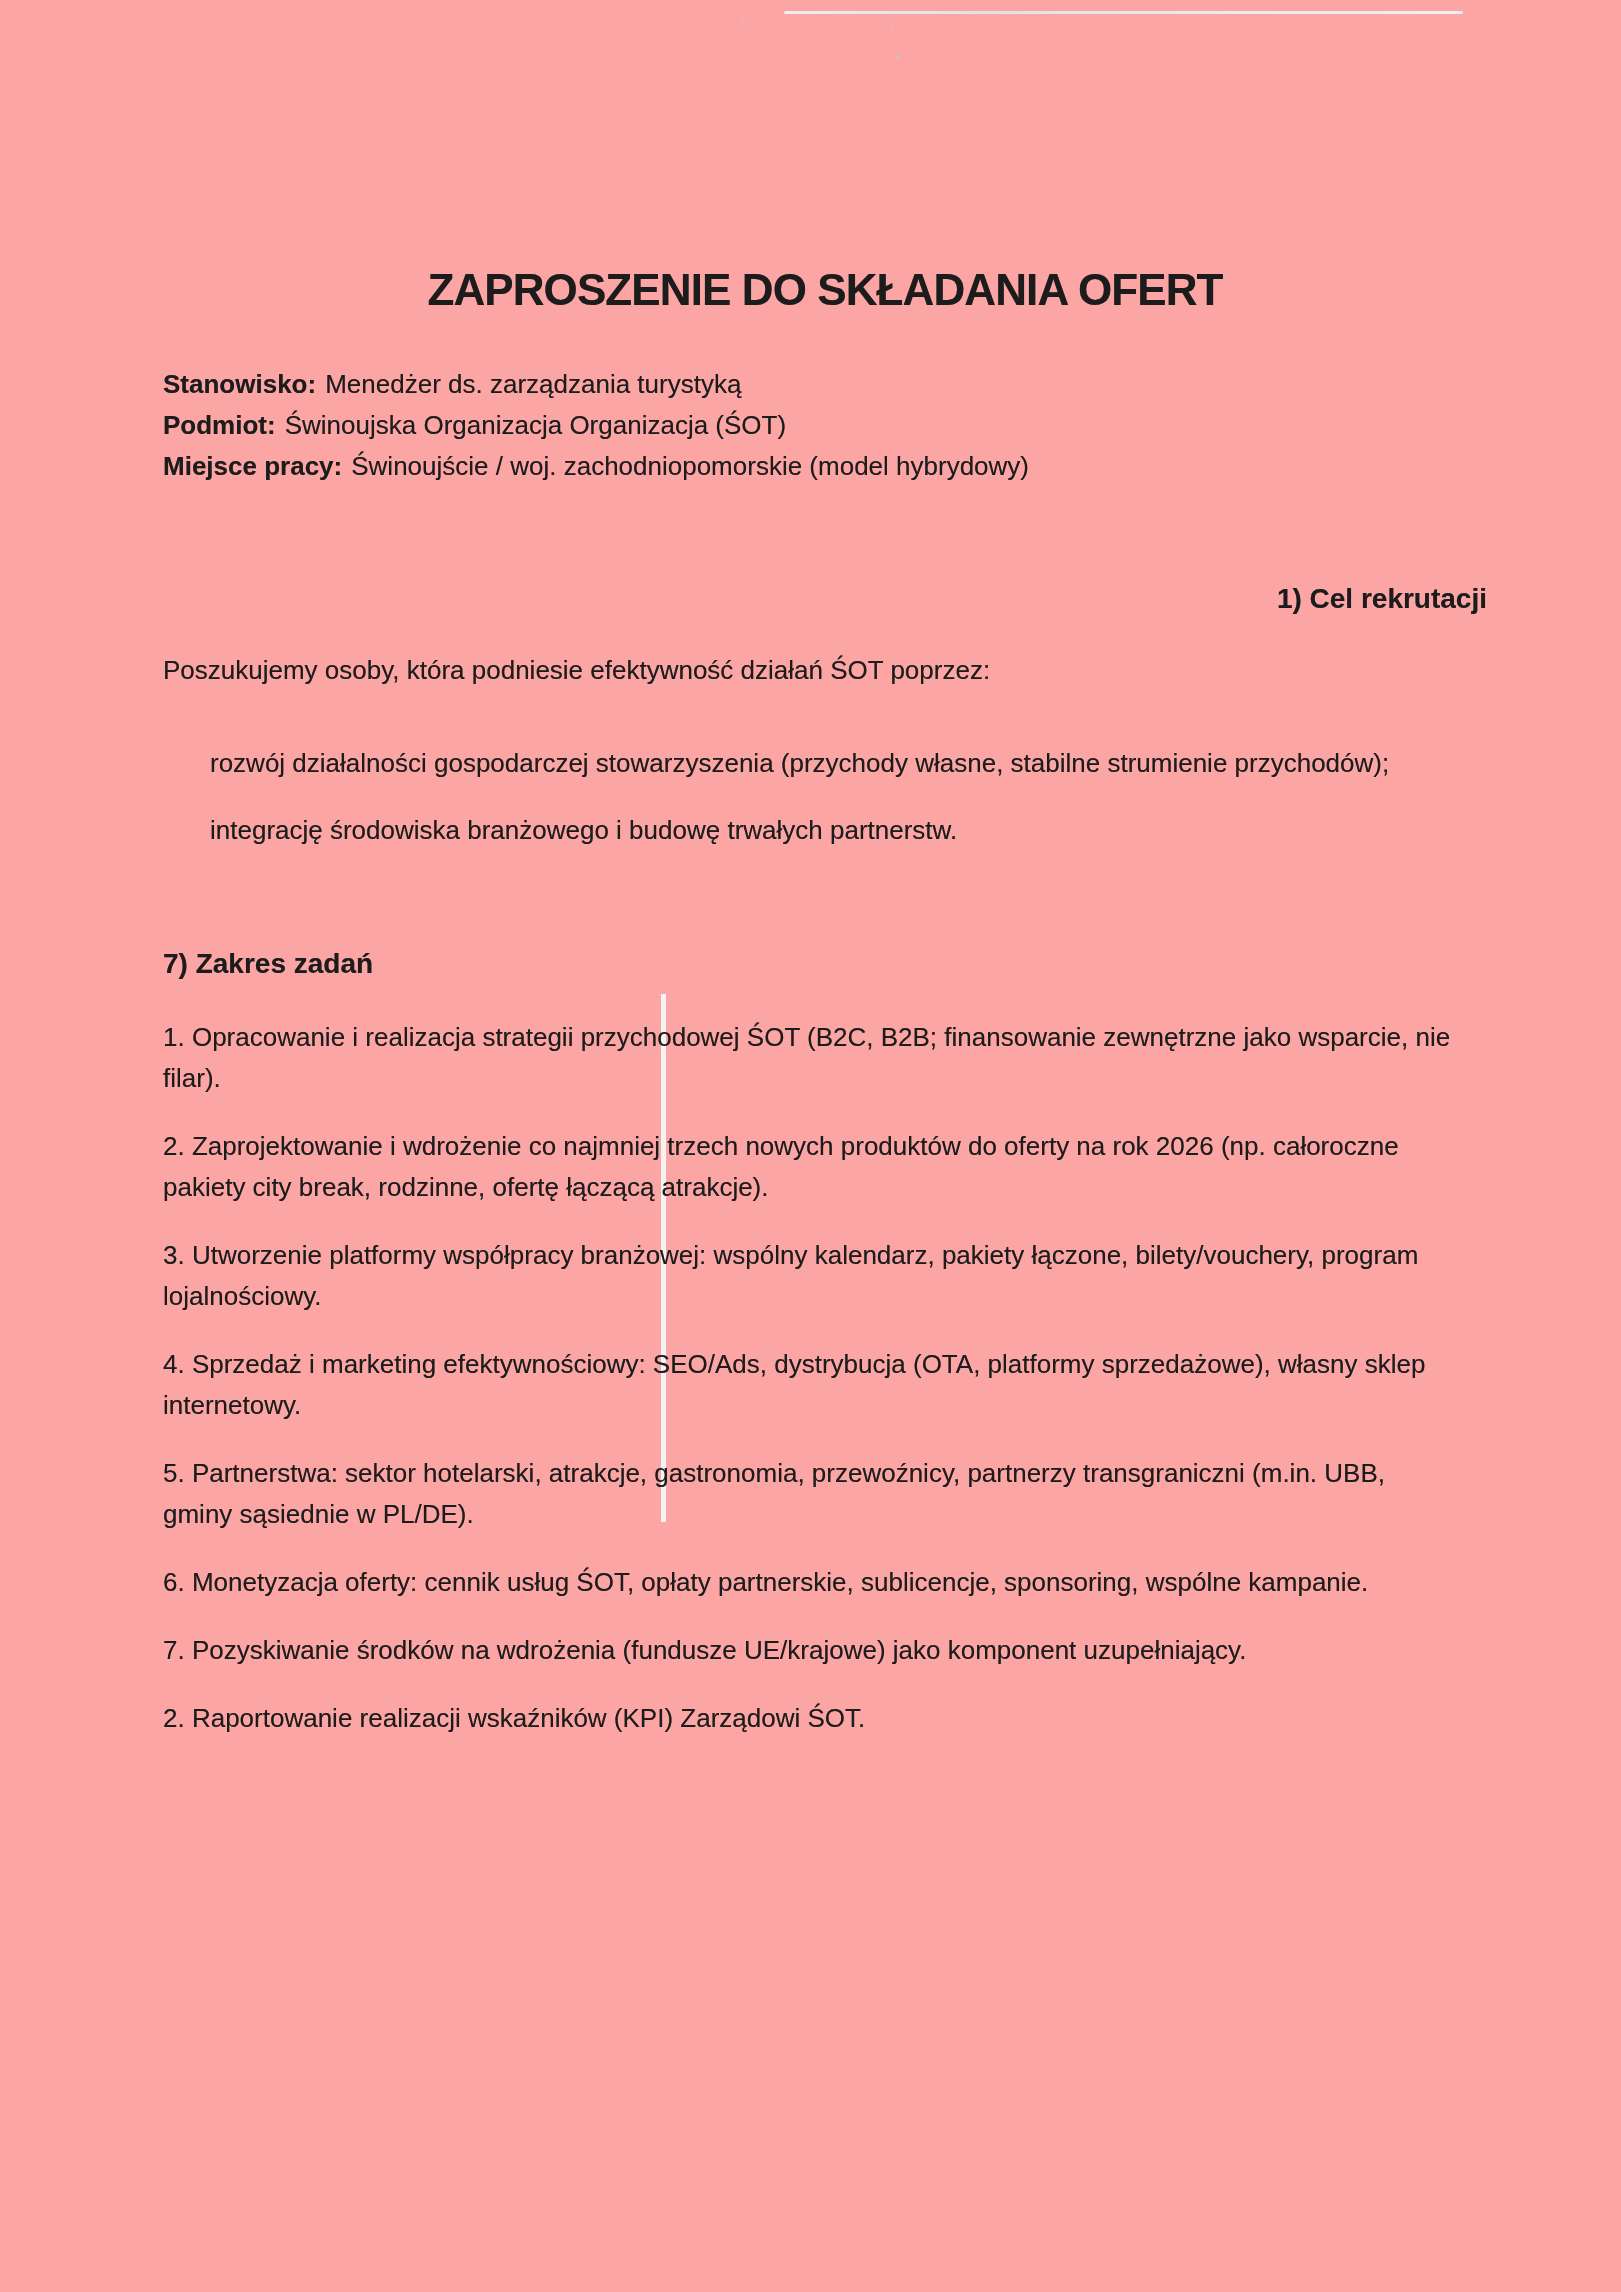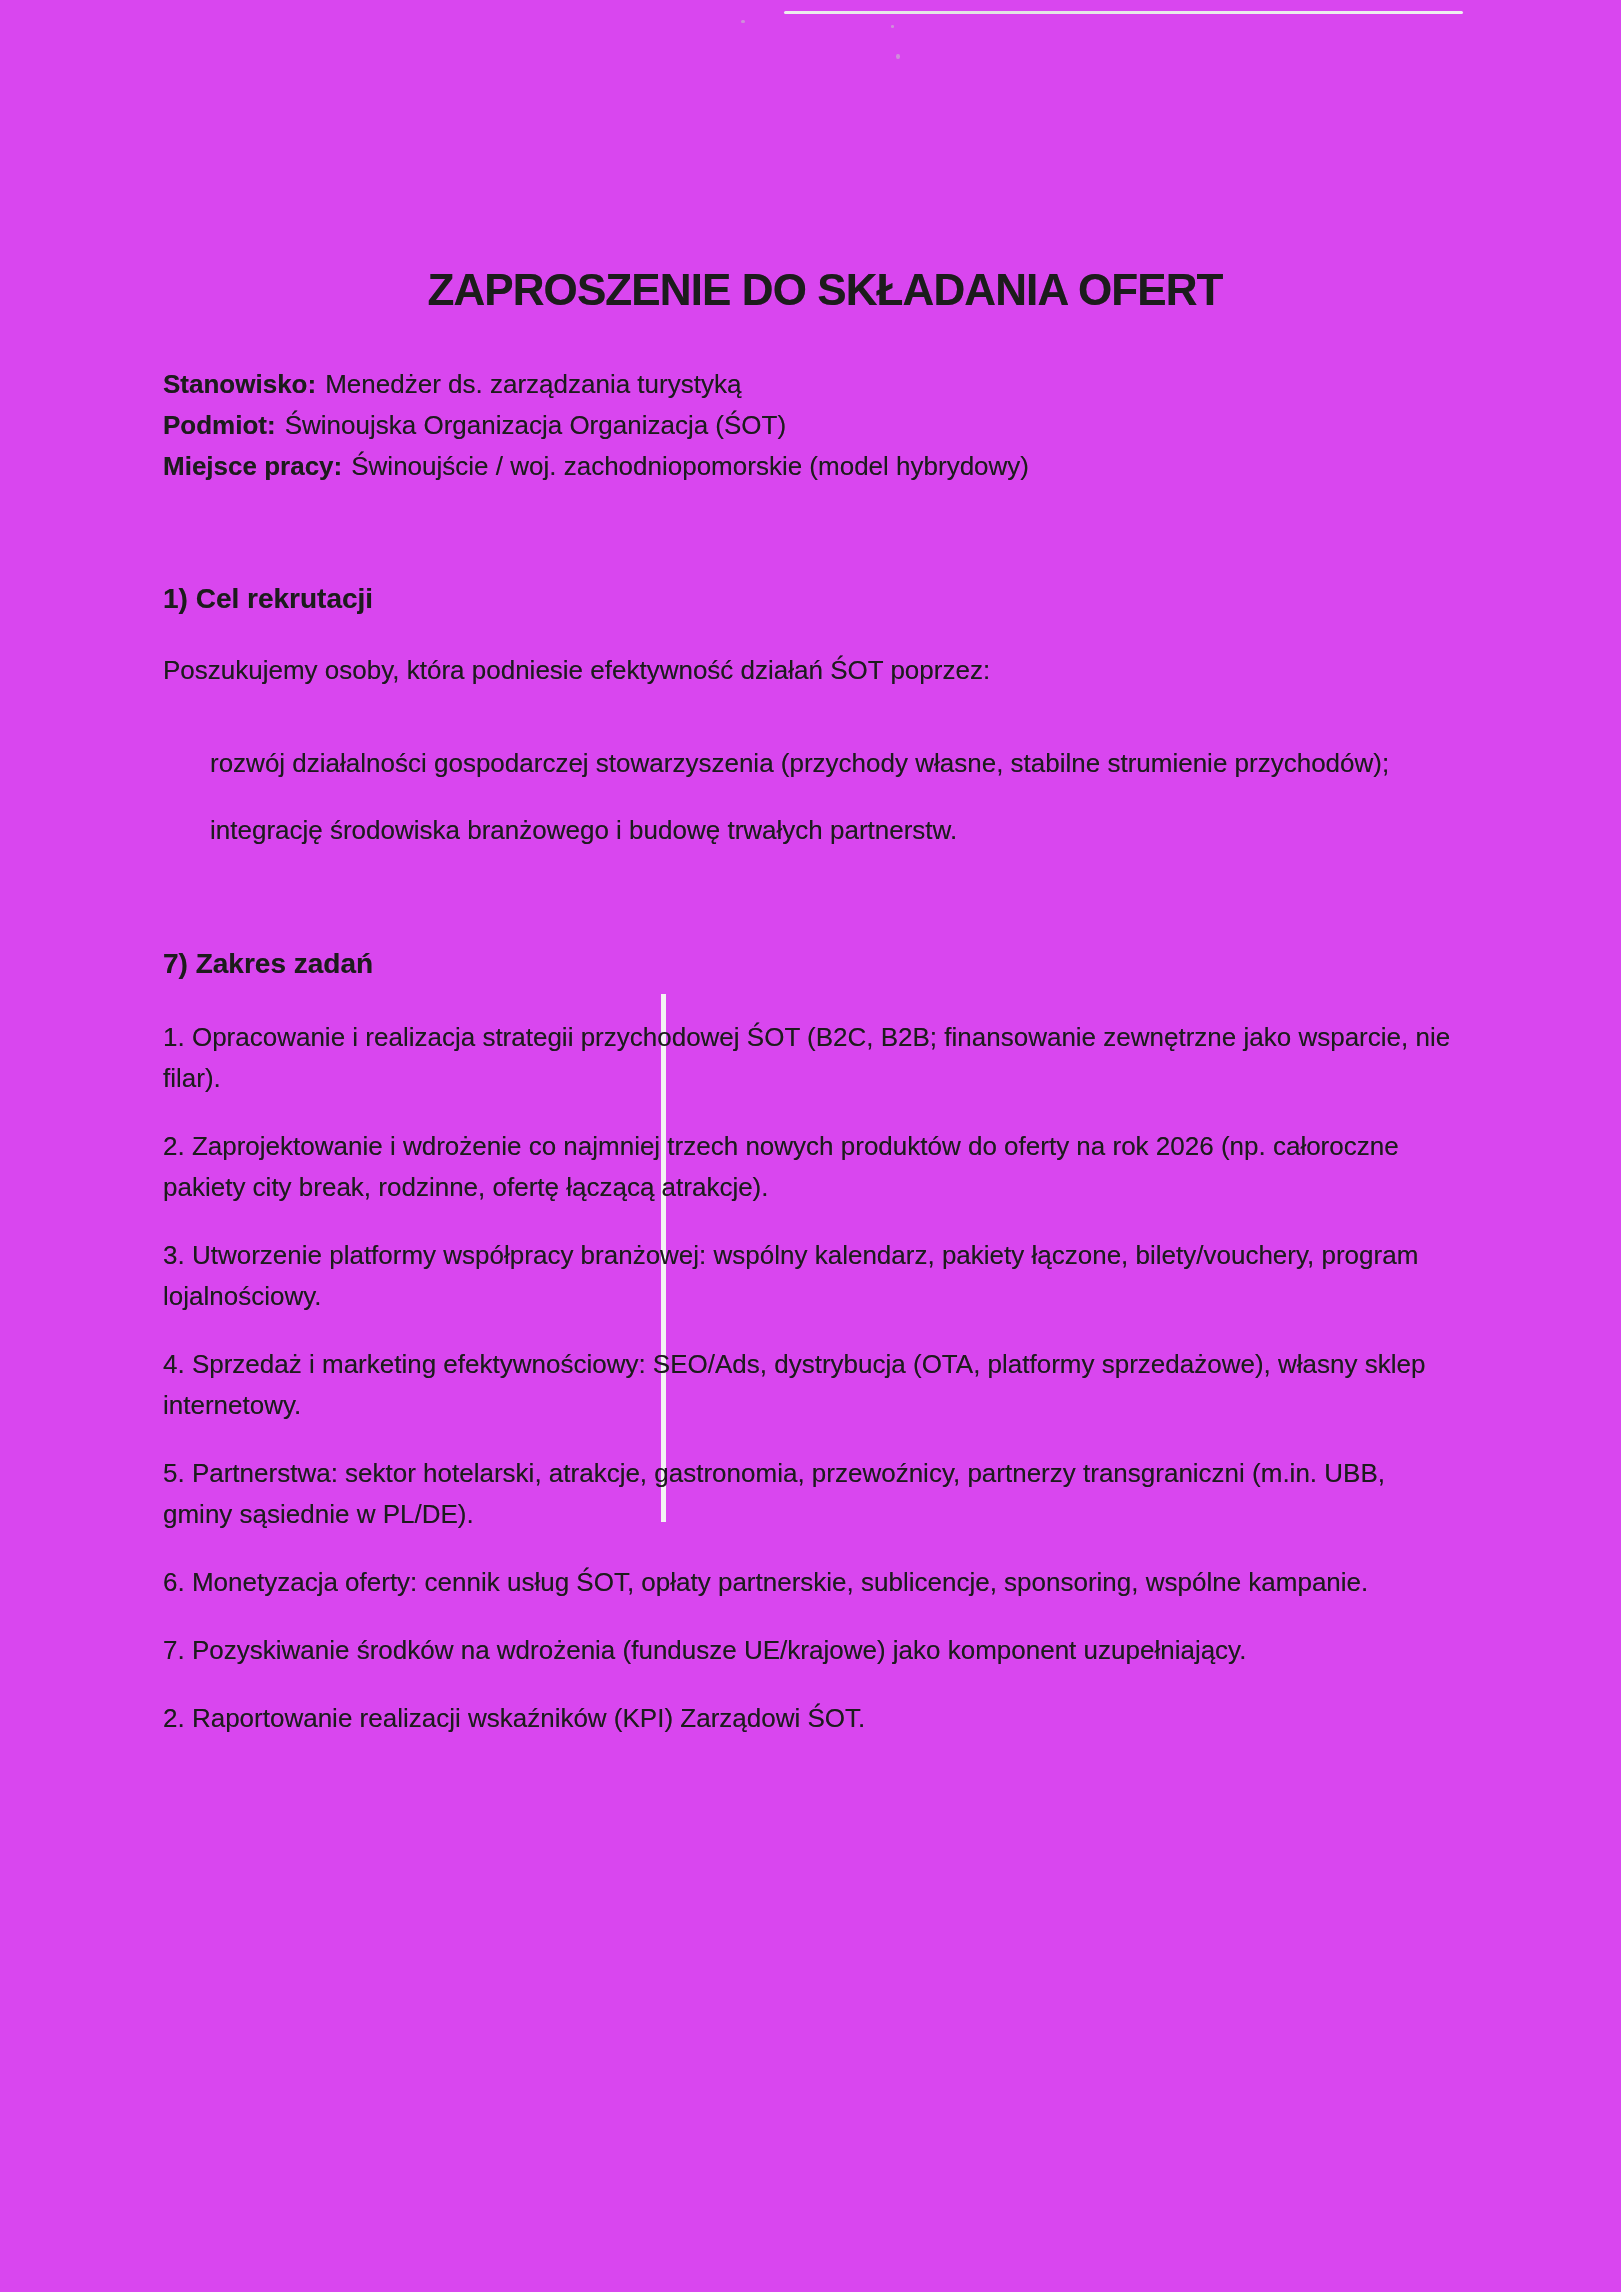--- a/index.html
+++ b/index.html
@@ -1,20 +1,20 @@
 <!DOCTYPE html>
 <html lang="pl" style="font-size:14.3px"><head>
 <meta charset="utf-8">
 <style>
   html, body { margin: 0; padding: 0; background: #ffffff; }
   .page {
     position: relative;
     width: 1621px;
     height: 2293px;
-    background: #d946ef;
+    background: #fca5a5;
     overflow: hidden;
     font-family: "Liberation Sans", "DejaVu Sans", sans-serif;
     color: #1c1c1c;
     font-size: 26px;
     line-height: 41px;
     text-shadow: 0 0 0.6px rgba(20,20,20,0.45);
   }
   .content {
     position: absolute;
     top: 0; left: 163px;
@@ -33,21 +33,21 @@
     white-space: nowrap;
   }
   .meta { margin-top: 49px; }
   .meta .b { margin-right: 1.8px; margin-top: 41px; }
 
   .section-heading {
     font-weight: 700;
     font-size: 28px;
     white-space: nowrap;
   }
-  .h1 { margin-top: 91px; }
+  .h1 { margin-top: 91px; text-align: right; }
   .h2 { margin-top: 92px; }
 
   .intro { margin-top: 31px; }
 
   .bullets { margin-top: 52px; margin-left: 47px; }
   .bullet { margin-bottom: 26px; }
   .bullet:last-child { margin-bottom: 0; }
 
   .task { margin-bottom: 27px; }
   .task:first-of-type { margin-top: 33px; }

